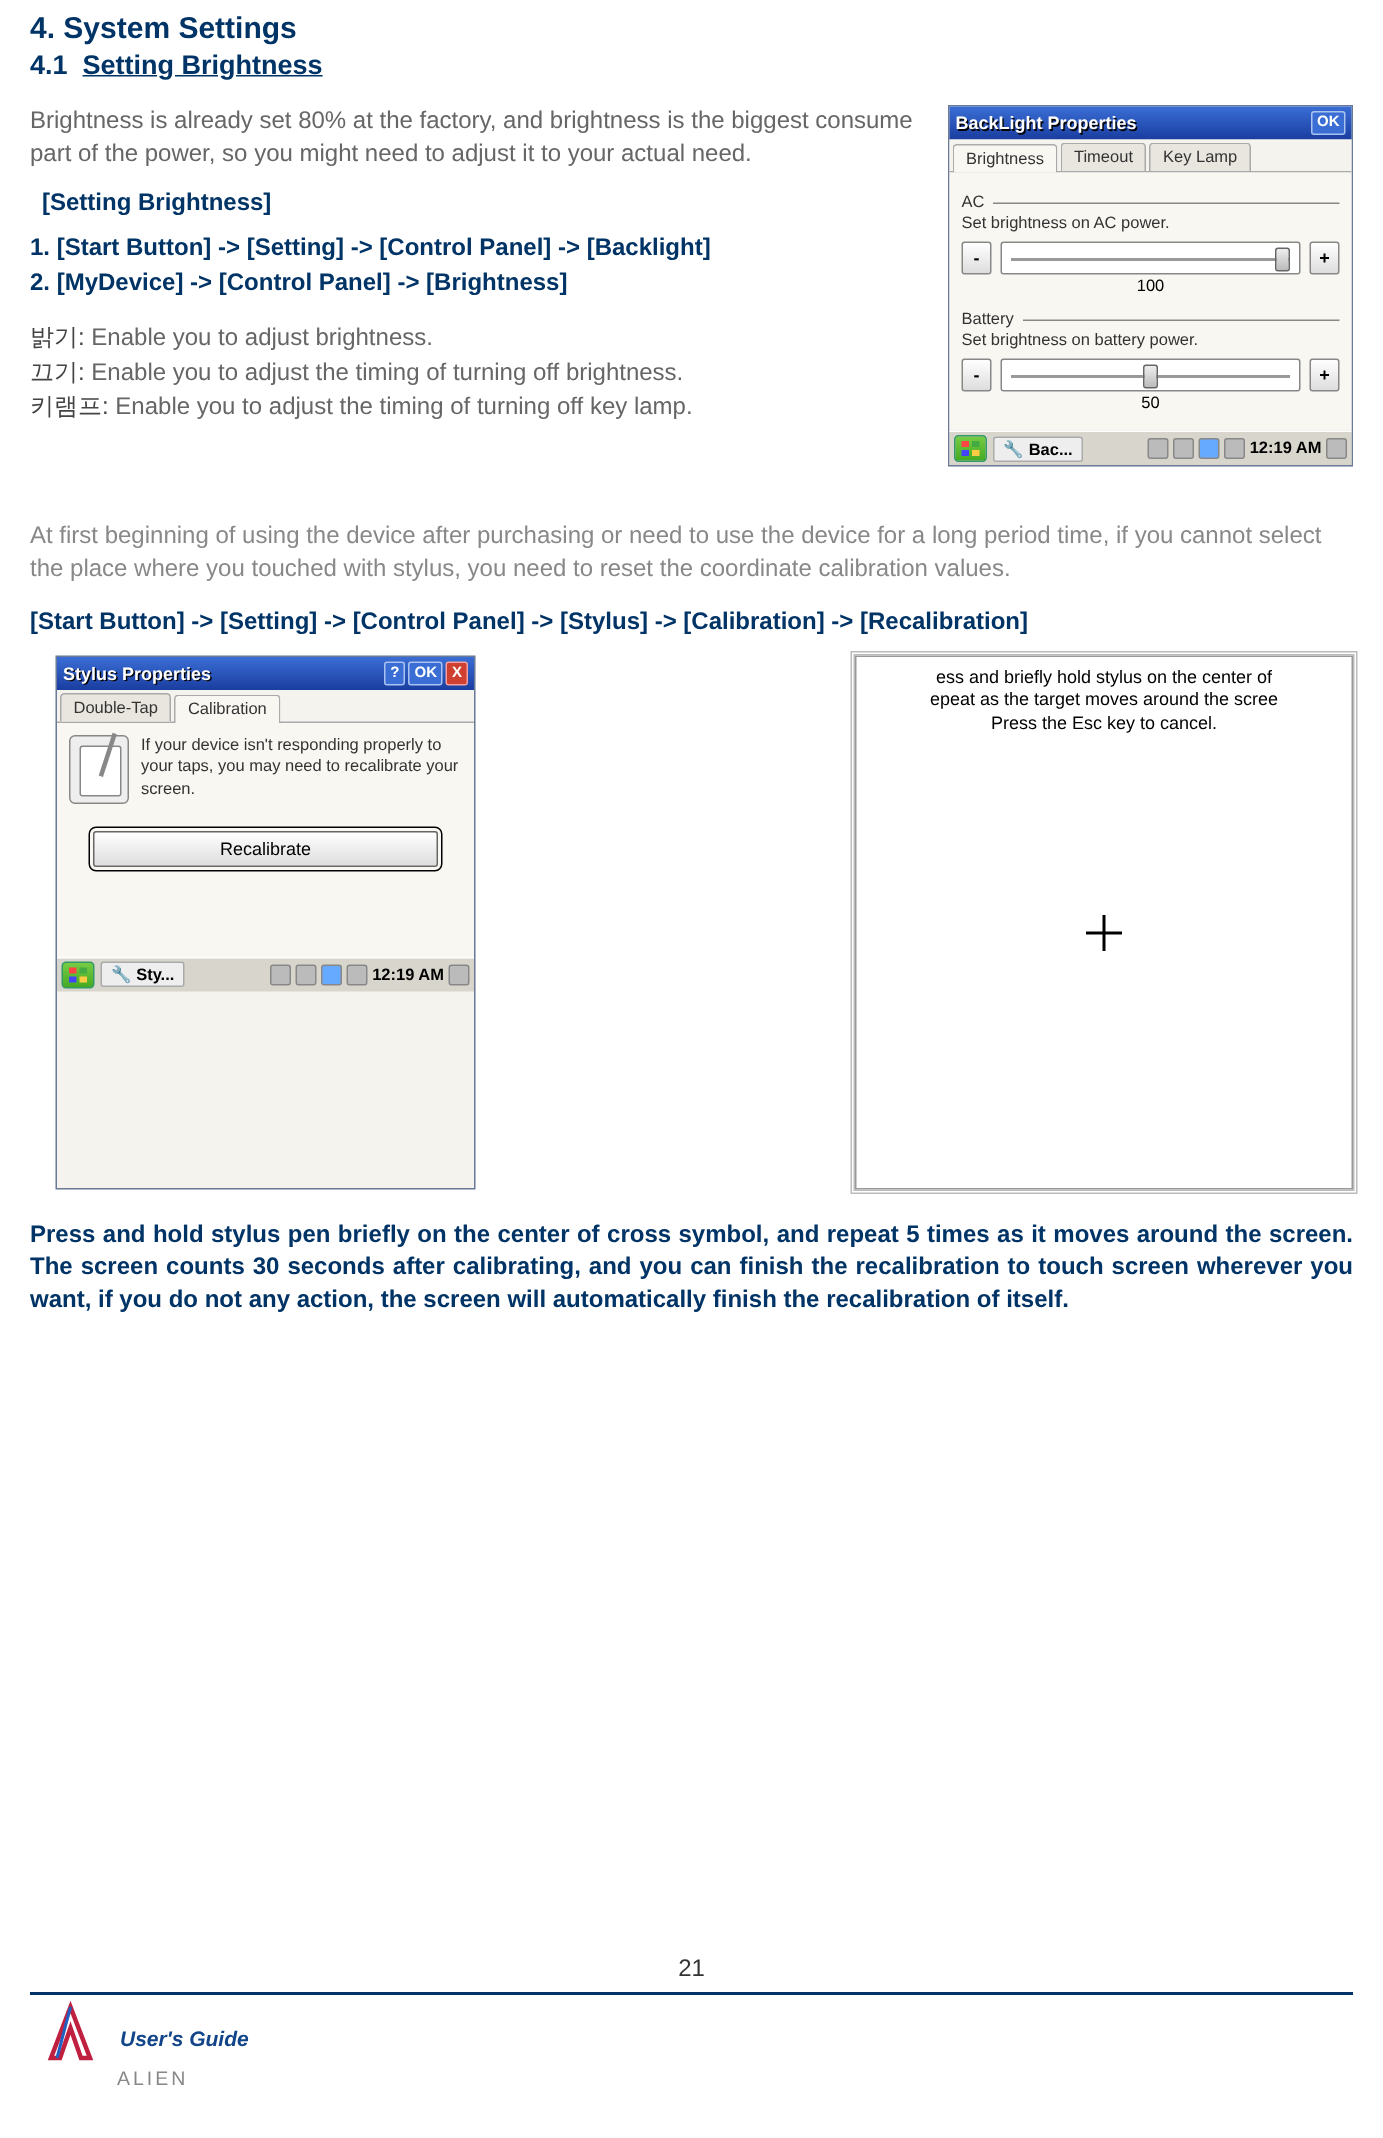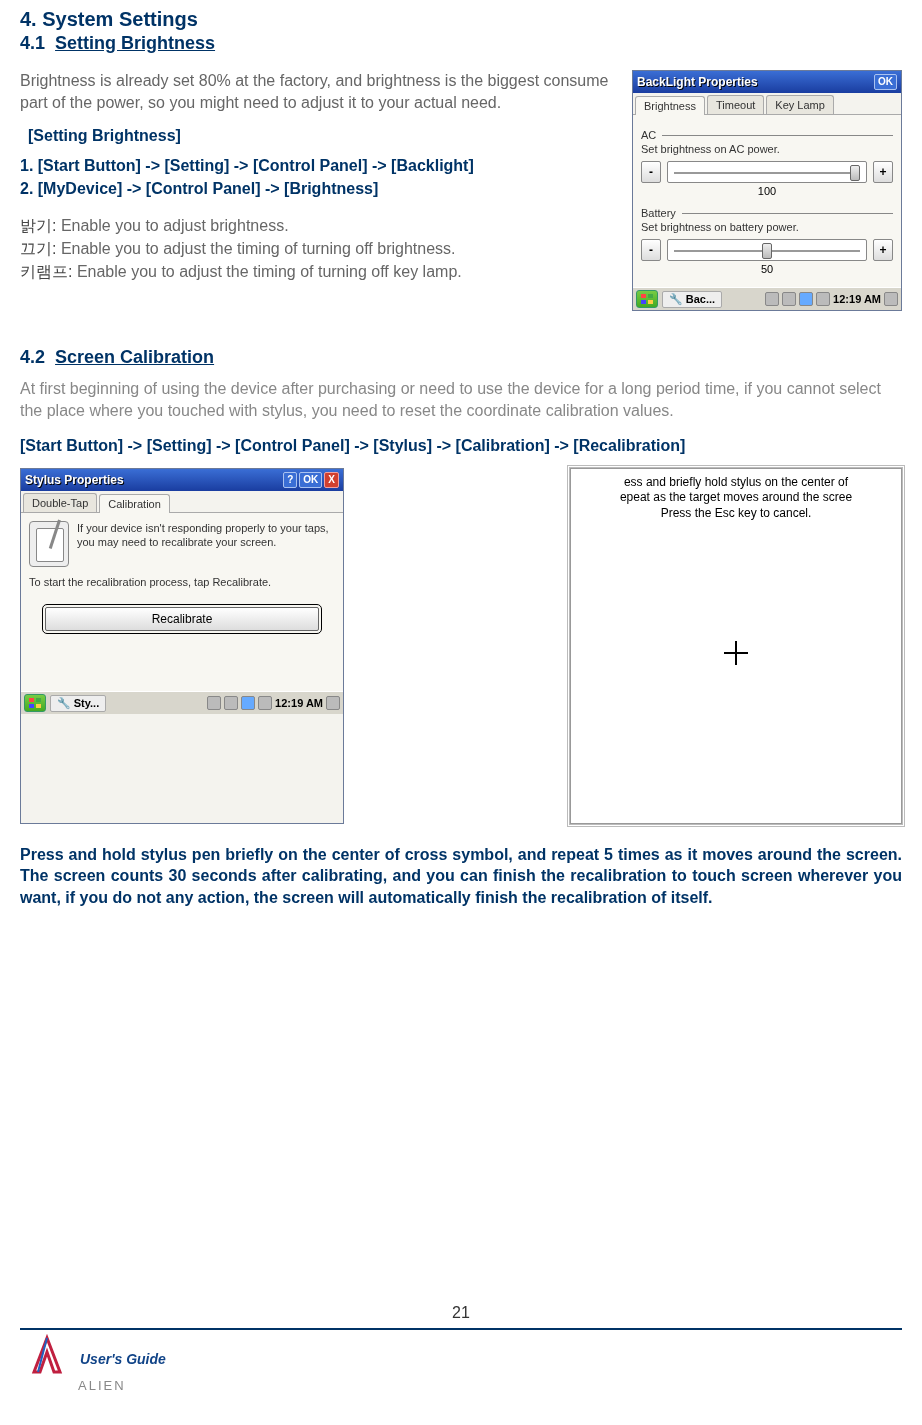--- a/index.html
+++ b/index.html
@@ -260,47 +260,42 @@
           <div class="icon blue"></div>
           <div class="icon"></div>
           <span class="clock">12:19 AM</span>
           <div class="icon"></div>
         </div>
       </div>
     </div>
   </div>
 
   <div class="section2">
-    <div class="h2-title">
-      <span>4.2</span>&nbsp;
-      <span class="ul">Screen Calibration</span>
-    </div>
     <div class="para2">At first beginning of using the device after purchasing or need to use the device for a long period time, if you cannot select the place where you touched with stylus, you need to reset the coordinate calibration values.</div>
     <div class="blue-bold">[Start Button] -&gt; [Setting] -&gt; [Control Panel] -&gt; [Stylus] -&gt; [Calibration] -&gt; [Recalibration]</div>
 
     <div class="row2">
 
-      <div class="wce" style="width:324px;">
+      <div class="wce" style="width:280px;margin-left:17px;">
         <div class="titlebar">
           <span class="tshadow">Stylus Properties</span>
           <div class="titlebtns">
             <span class="tbtn">?</span>
             <span class="tbtn">OK</span>
             <span class="tbtn red">X</span>
           </div>
         </div>
         <div class="tabs">
           <div class="tab">Double-Tap</div>
           <div class="tab active">Calibration</div>
         </div>
         <div class="stylus-body">
           <div class="stylus-icon"></div>
           <div class="stylus-text">If your device isn't responding properly to your taps, you may need to recalibrate your screen.</div>
         </div>
-        <div class="stylus-text" style="padding:0 8px 8px 8px; background:#f8f7f2;">To start the recalibration process, tap Recalibrate.</div>
         <div class="recal-btn-wrap">
           <div class="recal-btn">Recalibrate</div>
         </div>
         <div class="taskbar">
           <div class="start"></div>
           <div class="tbtn2">🔧 <span>Sty...</span></div>
           <div class="tray">
             <div class="icon"></div>
             <div class="icon"></div>
             <div class="icon blue"></div>

